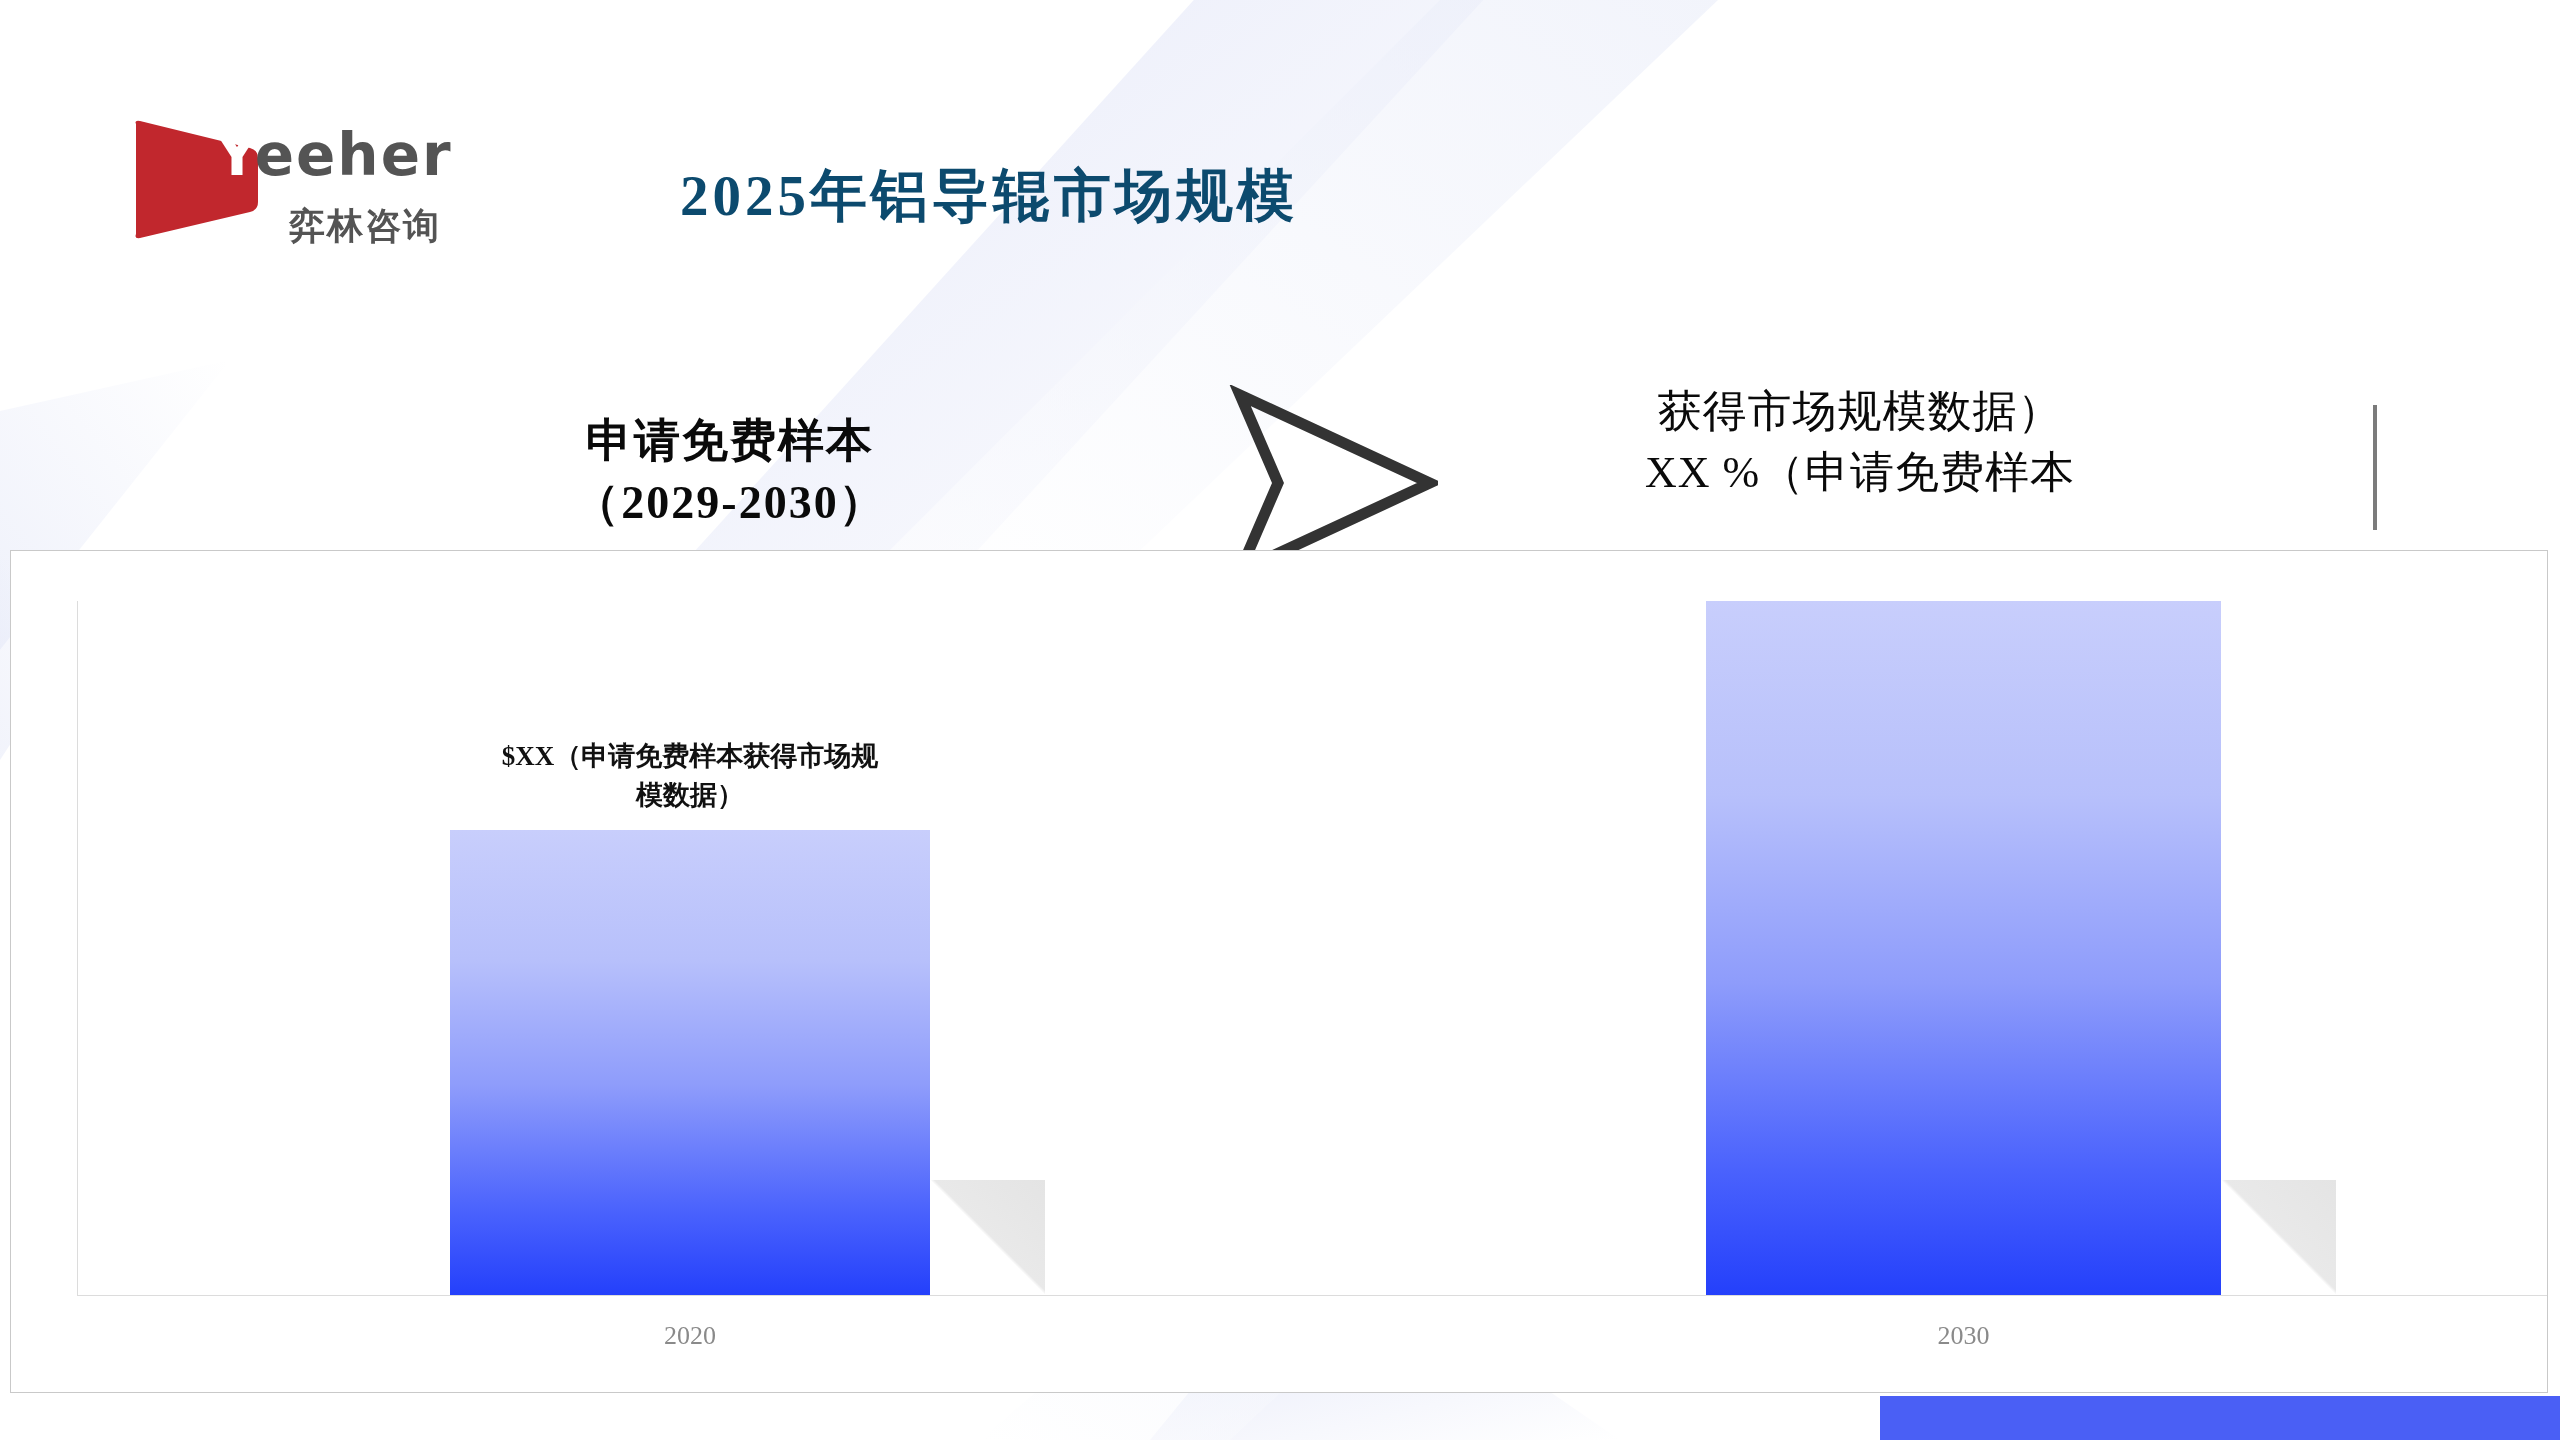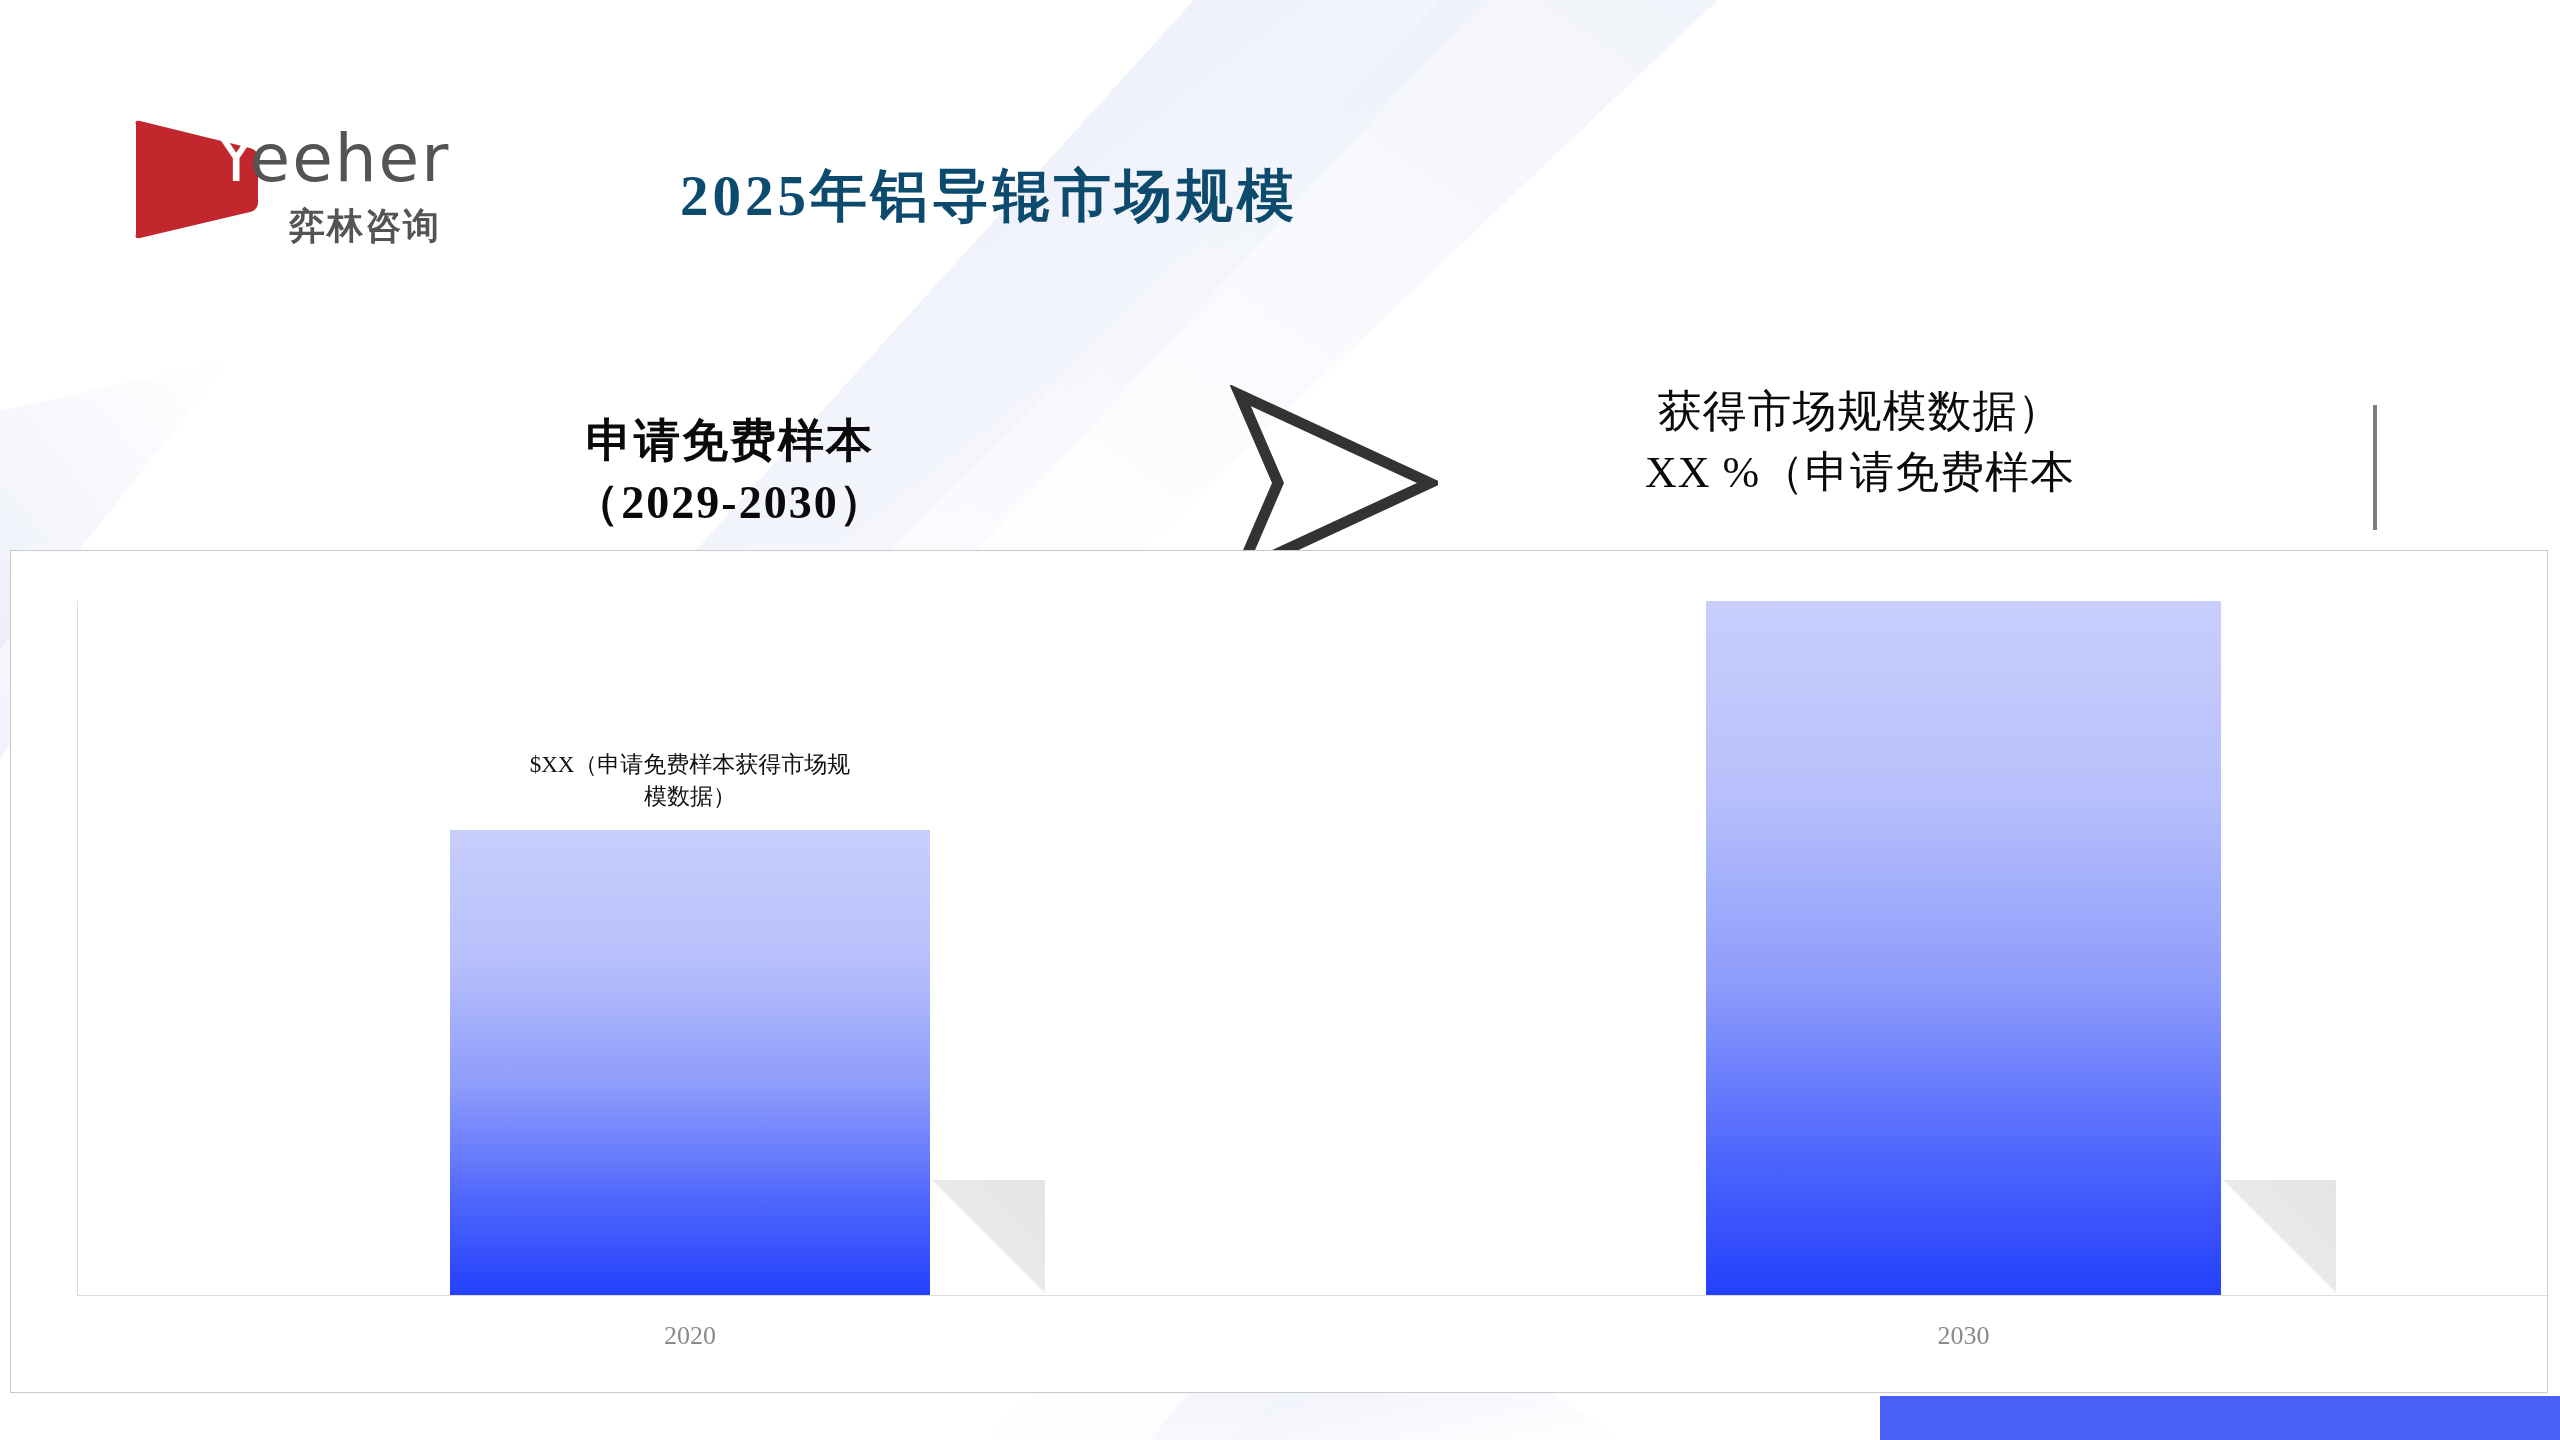--- a/index.html
+++ b/index.html
@@ -34,22 +34,22 @@
     left: 0;
     top: 0;
     width: 132px;
     height: 122px;
   }
   #logo .wordmark {
     position: absolute;
     left: 88px;
     top: 8px;
     font-family: "DejaVu Sans", sans-serif;
-    font-weight: normal;
-    font-size: 66px;
+    font-weight: bold;
+    font-size: 58px;
     letter-spacing: 2px;
     line-height: 1;
     white-space: nowrap;
   }
   #logo .wordmark .y-white { color: #ffffff; }
   #logo .wordmark .rest { color: #545454; }
   #logo .subwordmark {
     position: absolute;
     left: 161px;
     top: 84px;
@@ -164,22 +164,22 @@
     background: linear-gradient(to bottom, #c8cefc 0%, #b7c0fb 28%, #8e9cfb 55%, #4a62fd 82%, #2440fb 100%);
   }
   .bar-value-label {
     position: absolute;
     bottom: 100%;
     left: 50%;
     transform: translateX(-50%);
     margin-bottom: 16px;
     width: 470px;
     text-align: center;
-    font-size: 23px;
-    font-weight: normal;
+    font-size: 27px;
+    font-weight: bold;
     color: #111111;
     line-height: 1.42;
     white-space: pre-line;
   }
   .axis-tick {
     position: absolute;
     top: 100%;
     left: 50%;
     transform: translateX(-50%);
     margin-top: 26px;

